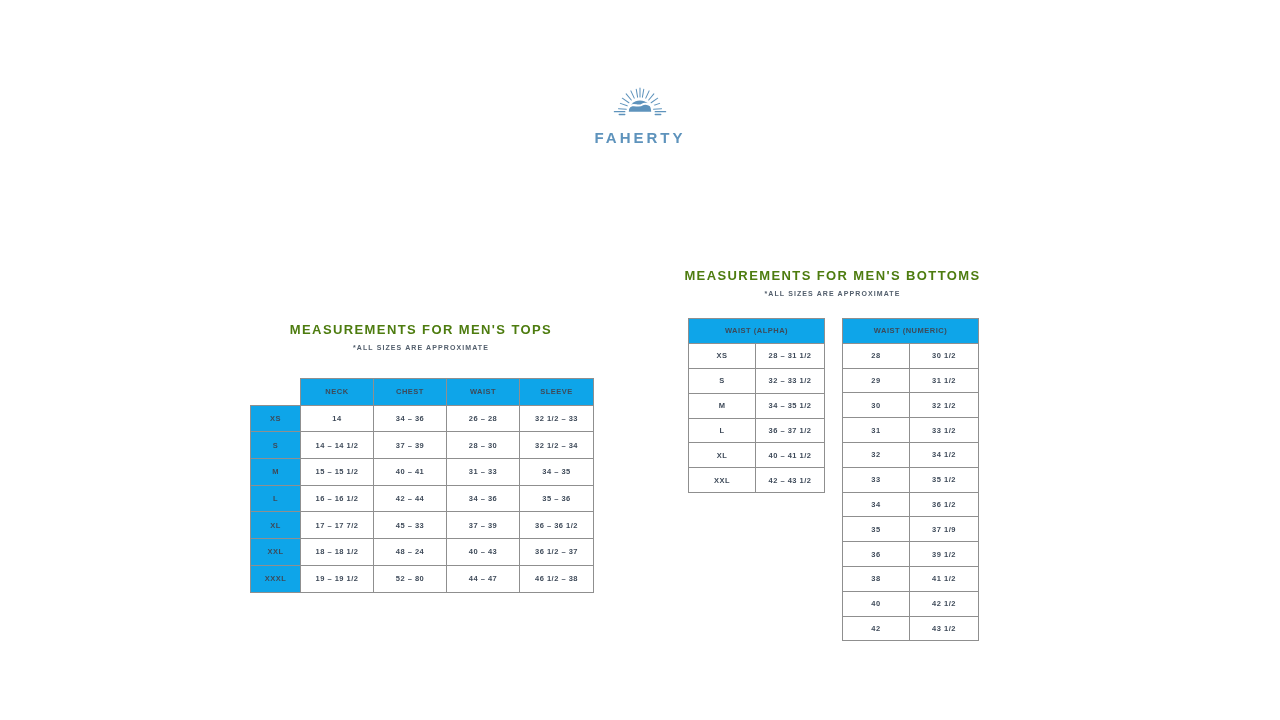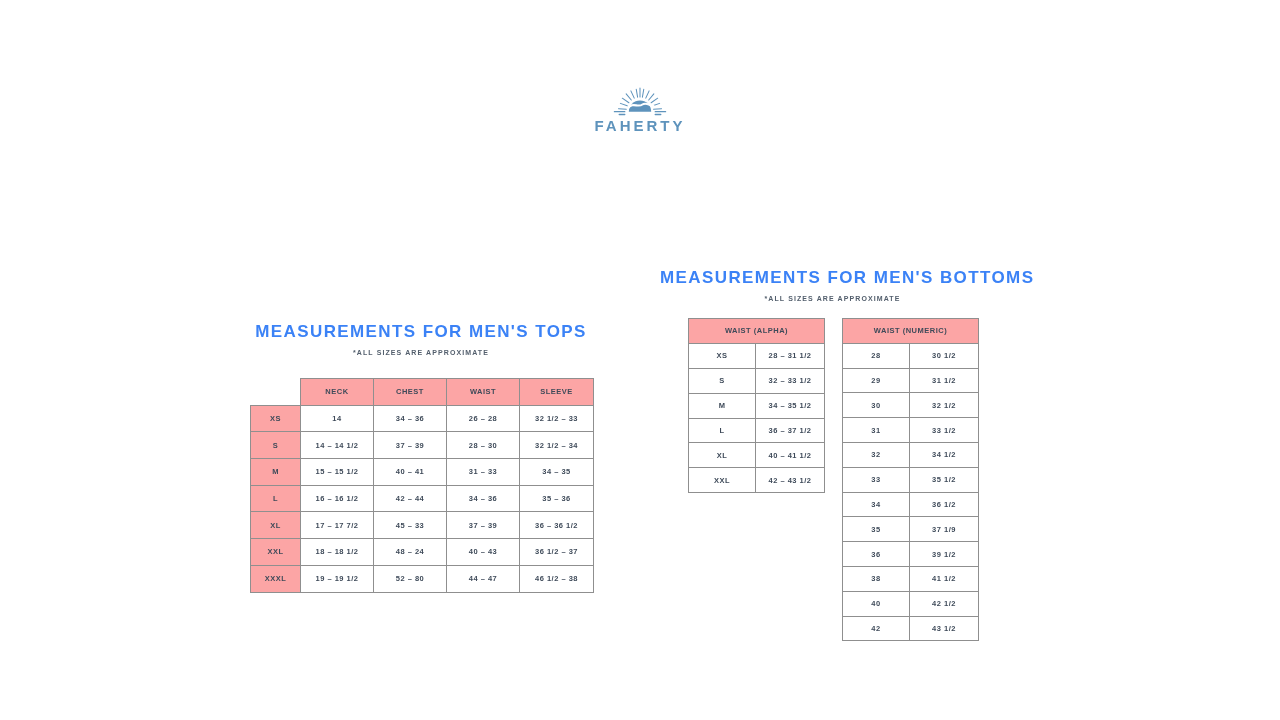--- a/index.html
+++ b/index.html
@@ -14,31 +14,31 @@
   .abs { position: absolute; }
 
   
   .logo { left: 590px; top: 72px; width: 100px; text-align: center; cursor: pointer; }
   .logo svg { display: block; margin: 0 auto; }
   .brand-name {
     color: #5e93bc;
     font-size: 15px;
     font-weight: 700;
     letter-spacing: 3px;
-    margin-top: 0px;
+    margin-top: 12px;
     white-space: nowrap;
   }
 
   
   .section-head { text-align: center; }
   .section-title {
-    font-size: 17px;
+    font-size: 13px;
     font-weight: 700;
     letter-spacing: 1.4px;
-    color: #3b82f6;
+    color: #4d7c0f;
     white-space: nowrap;
   }
   .section-sub {
     font-size: 7px;
     font-weight: 600;
     letter-spacing: 1.1px;
     color: #525e6c;
     margin-top: 7px;
   }
   .tops-head    { left: 250px; top: 322px; width: 342px; }
@@ -50,21 +50,21 @@
     border: 1px solid #8f8f8f;
     font-size: 7.5px;
     font-weight: 600;
     letter-spacing: 0.5px;
     color: #3e4a59;
     text-align: center;
     vertical-align: middle;
     padding: 0;
     background: #ffffff;
   }
-  .hdr { background: #fca5a5; }
+  .hdr { background: #0ea5e9; }
   .corner { border: none; background: transparent; }
 
   #tops-table { left: 250px; top: 378px; width: 343px; }
   #tops-table tr { height: 26.7px; margin-top: 45px; }
 
   #alpha-table   { left: 688px; top: 318px; width: 136px; }
   #alpha-table tr { height: 24.9px; }
   #numeric-table { left: 842px; top: 318px; width: 136px; }
   #numeric-table tr { height: 24.8px; }
 </style>

